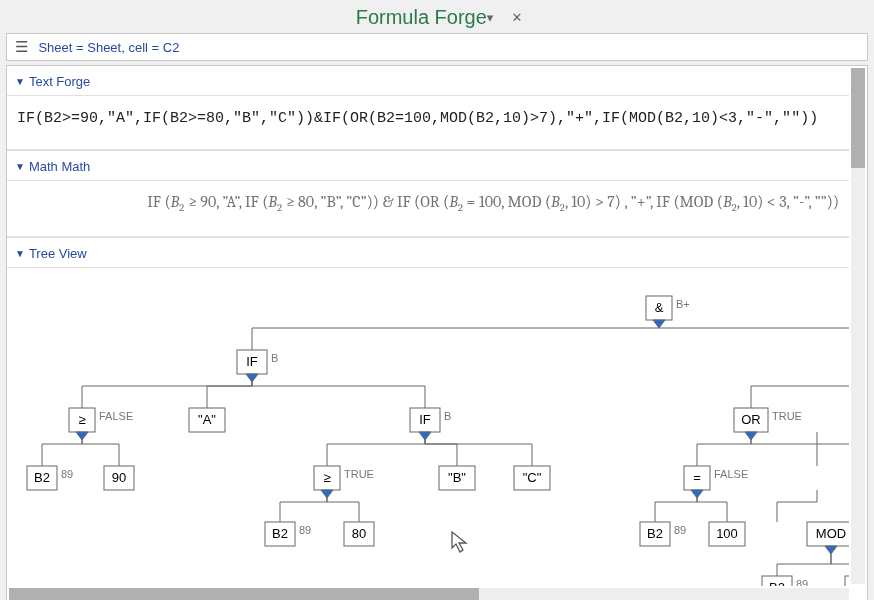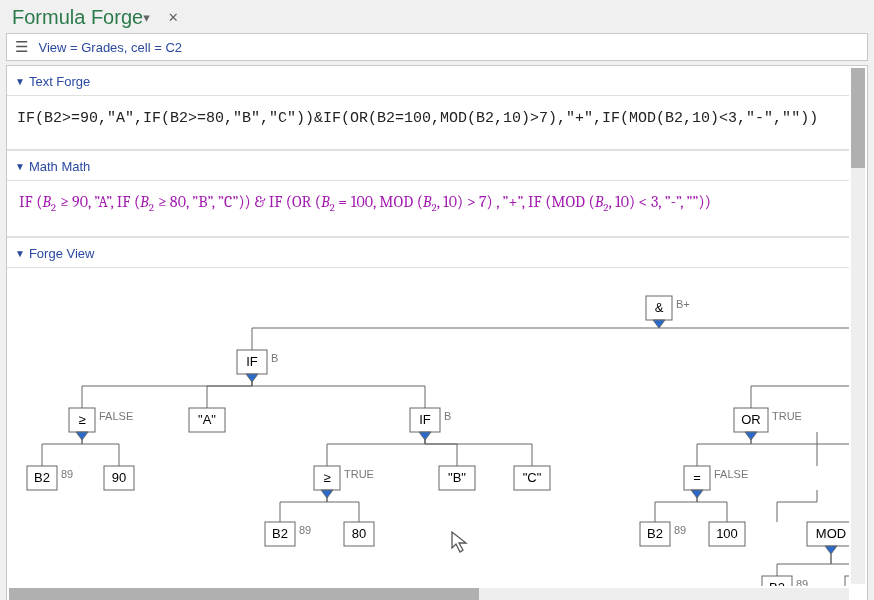--- a/index.html
+++ b/index.html
@@ -1,34 +1,34 @@
 <!DOCTYPE html>
 <html><head>
 <meta charset="utf-8">
 <style>
   * { box-sizing: border-box; }
   html, body { margin:0; padding:0; width:874px; height:600px; font-family:"Segoe UI",Arial,sans-serif; background:#e8e8e8; overflow:hidden;}
   .pane { width:874px; height:600px; background:#f0f0f0; position:relative;}
-  .titlebar { display:flex; align-items:center; justify-content:flex-start; padding:6px 8px 4px 12px; }
+  .titlebar { display:flex; align-items:center; justify-content:center; padding:6px 8px 4px 12px; }
   .titlebar .title { color:#2a7a4a; font-size:20px; font-weight:400;}
   .titlebar .btns { display:flex; gap:18px; align-items:center; color:#666; font-size:13px;}
   .titlebar .btns span { cursor:pointer; }
   .toolbar { background:#fff; border:1px solid #c8c8c8; margin:0 6px; height:28px; display:flex; align-items:center; padding:0 8px; gap:10px; font-size:13px; color:#2a4aa0;}
   .toolbar .ham { color:#555; font-size:15px;}
   .content { position:relative; margin:4px 6px 6px 6px; background:#fff; border:1px solid #c8c8c8; height:540px; }
   .scroll-track-v { position:absolute; right:2px; top:2px; bottom:20px; width:14px; background:#eee; }
   .scroll-thumb-v { position:absolute; right:2px; top:2px; width:14px; height:100px; background:#b0b0b0;}
   .scroll-track-h { position:absolute; left:2px; right:18px; bottom:2px; height:14px; background:#eee;}
   .scroll-thumb-h { position:absolute; left:2px; bottom:2px; width:470px; height:14px; background:#b0b0b0;}
   .inneroverlay{position:absolute;left:0;top:0;right:18px;bottom:18px;overflow:hidden;}
   .section-hdr { color:#2a4aa0; font-size:13px; padding:8px 8px 6px 8px; display:flex; align-items:center; gap:4px; border-bottom:1px solid #e0e0e0; border-top:1px solid #e0e0e0;}
   .section-hdr.first{border-top:none;}
   .tri { font-size:10px; }
   .text-view { font-family:"Consolas","Courier New",monospace; font-size:15px; padding:14px 10px 22px 10px; border-bottom:1px solid #e0e0e0; white-space:nowrap; color:#222;}
-  .math-view { font-family:"Cambria","Times New Roman",serif; font-size:16px; padding:12px 10px 22px 12px; border-bottom:1px solid #e0e0e0; white-space:nowrap; color:#a21caf;}
+  .math-view { font-family:"Cambria","Times New Roman",serif; font-size:16px; padding:12px 10px 22px 12px; border-bottom:1px solid #e0e0e0; white-space:nowrap; color:#737373;text-align:right;}
   .math-view i{font-style:italic;}
   .math-view sub{font-size:0.7em;}
   .tree-area{ position:relative; height:320px;}
   svg.tree{ position:absolute; left:0; top:0;}
   .node-box{font-family:"Segoe UI",Arial,sans-serif;font-size:13px;}
   .anno{font-family:"Segoe UI",Arial,sans-serif;font-size:11px;fill:#777;}
   .cursor{position:absolute;left:450px;top:530px;pointer-events:none;}
 </style>
 </head>
 <body>
@@ -37,21 +37,21 @@
   <div class="titlebar">
     <div class="title">Formula Forge</div>
     <div class="btns">
       <span>▾</span>
       <span>✕</span>
     </div>
   </div>
 
   <div class="toolbar">
     <span class="ham">☰</span>
-    <span>View = Grades, cell = C2</span>
+    <span>Sheet = Sheet, cell = C2</span>
   </div>
 
   <div class="content">
     <div class="inneroverlay">
 
     <div class="section-hdr first">
       <span class="tri">▼</span>
       <span>Text Forge</span>
     </div>
     <div class="text-view">IF(B2&gt;=90,"A",IF(B2&gt;=80,"B","C"))&amp;IF(OR(B2=100,MOD(B2,10)&gt;7),"+",IF(MOD(B2,10)&lt;3,"-",""))</div>
@@ -59,21 +59,21 @@
     <div class="section-hdr">
       <span class="tri">▼</span>
       <span>Math Math</span>
     </div>
     <div class="math-view">
       <span>IF (</span><i>B</i><sub>2</sub><span> ≥ 90, ”A”, IF (</span><i>B</i><sub>2</sub><span> ≥ 80, ”B”, ”C”)) &amp; IF (OR (</span><i>B</i><sub>2</sub><span> = 100, MOD (</span><i>B</i><sub>2</sub><span>, 10) &gt; 7) , ”+”, IF (MOD (</span><i>B</i><sub>2</sub><span>, 10) &lt; 3, ”-”, ””))</span>
     </div>
 
     <div class="section-hdr">
       <span class="tri">▼</span>
-      <span>Forge View</span>
+      <span>Tree View</span>
     </div>
     <div class="tree-area">
       <svg class="tree" width="900" height="320">
         <g stroke="#666" stroke-width="1" fill="none">
 
           <path d="M652 48 V60 H245 V82"></path>
               <path d="M652 48 V60 H900"></path>
           <path d="M245 106 V118 H75 V140"></path>
               <path d="M245 106 V118 H200 V140"></path>
               <path d="M245 106 V118 H418 V140"></path>

